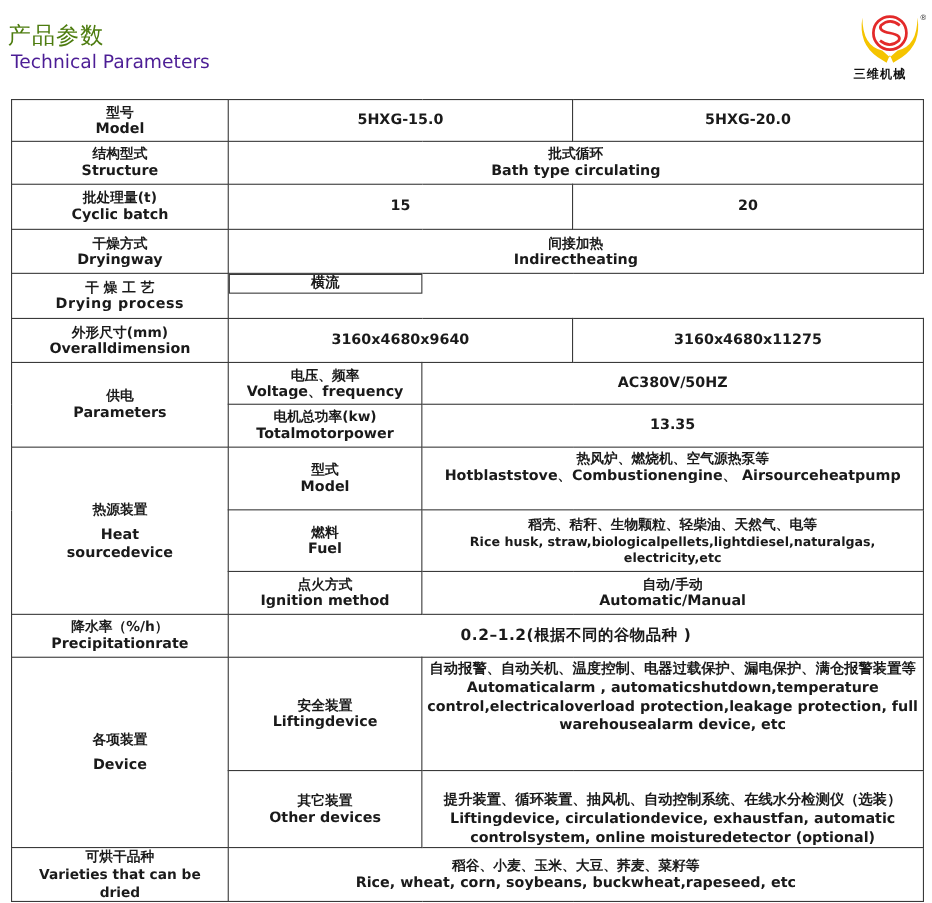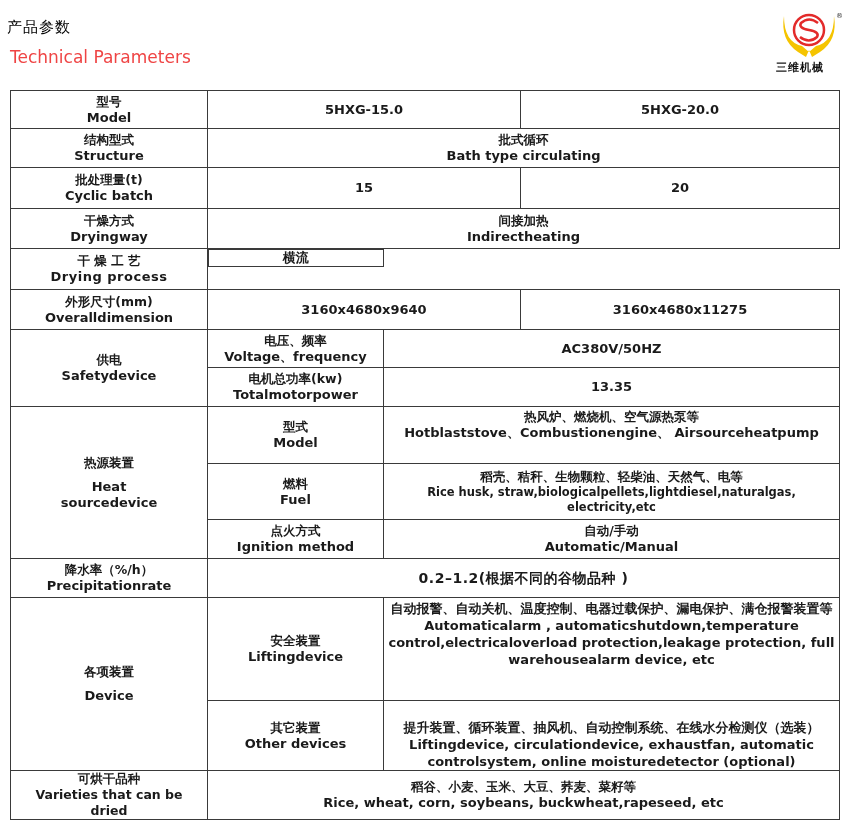--- a/index.html
+++ b/index.html
@@ -1,20 +1,20 @@
 <!DOCTYPE html>
 <html><head>
 <meta charset="utf-8">
 <style>
   html, body { margin: 0; padding: 0; background: #ffffff; }
   body { width: 847px; height: 821px; position: relative; overflow: hidden;
          font-family: "DejaVu Sans", "Liberation Sans", sans-serif; color: #1a1a1a; }
-  .title-cn { position: absolute; left: 7px; top: 18px; font-size: 15px; font-weight: normal; color: #000000; letter-spacing: 1px;
+  .title-cn { position: absolute; left: 7px; top: 18px; font-size: 21px; font-weight: normal; color: #4d7c0f; letter-spacing: 1px;
               font-family: "DejaVu Sans", sans-serif; }
-  .title-en { position: absolute; left: 10px; top: 47px; font-size: 17px; color: #ef4444;
+  .title-en { position: absolute; left: 10px; top: 47px; font-size: 17px; color: #4c1d95;
               font-family: "DejaVu Sans", sans-serif; }
   .logo { position: absolute; left: 776px; top: 10px; width: 66px; height: 70px; }
   .logo-text { position: absolute; left: 0; top: 50px; width: 62px; text-align: left;
                font-size: 11px; font-weight: bold; letter-spacing: 1px; color: #111;
                font-family: "DejaVu Serif", serif; }
 
   table.spec { position: absolute; left: 10px; top: 90px; width: 829px; border-collapse: collapse;
                table-layout: fixed; }
   table.spec td { border: 1.5px solid #3a3a3a; text-align: center; vertical-align: middle;
                   padding: 0 4px; font-weight: bold; font-size: 13px; line-height: 16px;
@@ -100,21 +100,21 @@
     <td>
           <span class="cn">外形尺寸(mm)</span>
           <span class="en">Overalldimension</span>
         </td>
     <td colspan="2" class="val">3160x4680x9640</td>
     <td class="val">3160x4680x11275</td>
   </tr>
   <tr style="height:38px">
     <td rowspan="2">
           <span class="cn">供电</span>
-          <span class="en">Safetydevice</span>
+          <span class="en">Parameters</span>
         </td>
     <td>
           <span class="cn">电压、频率</span>
           <span class="en">Voltage、frequency</span>
         </td>
     <td colspan="2" class="val">AC380V/50HZ</td>
   </tr>
   <tr style="height:39px">
     <td>
           <span class="cn">电机总功率(kw)</span>

